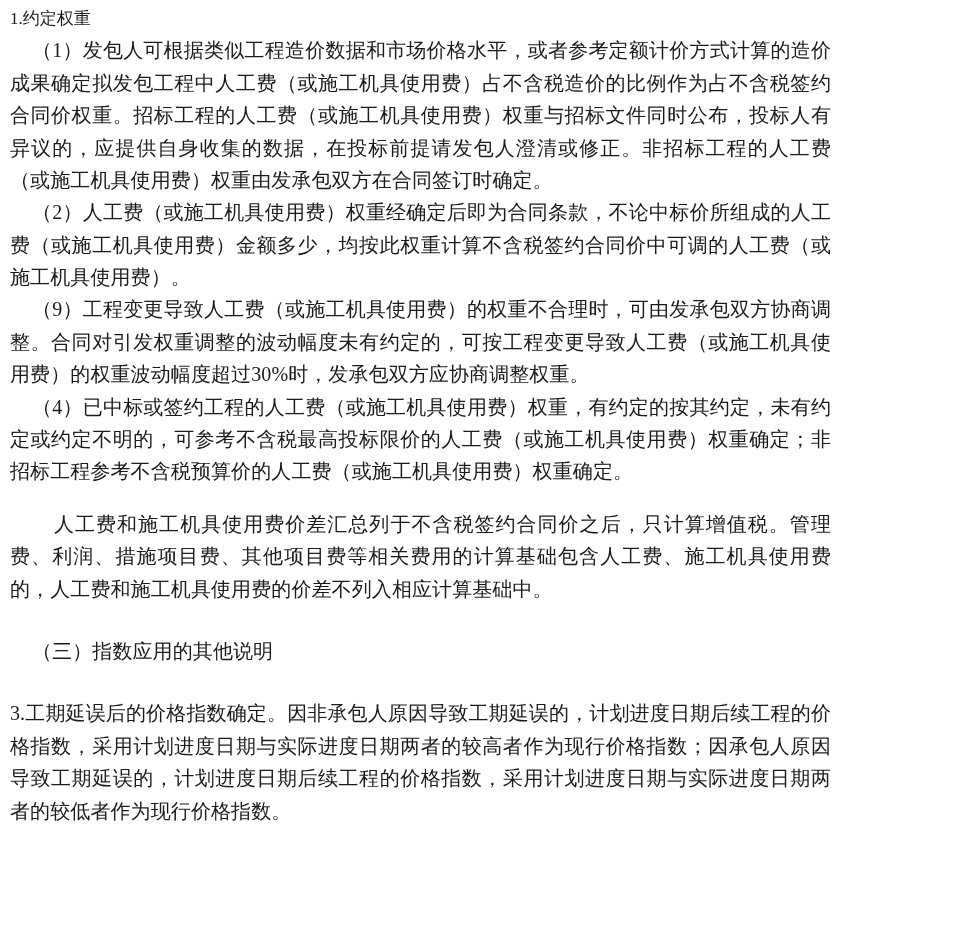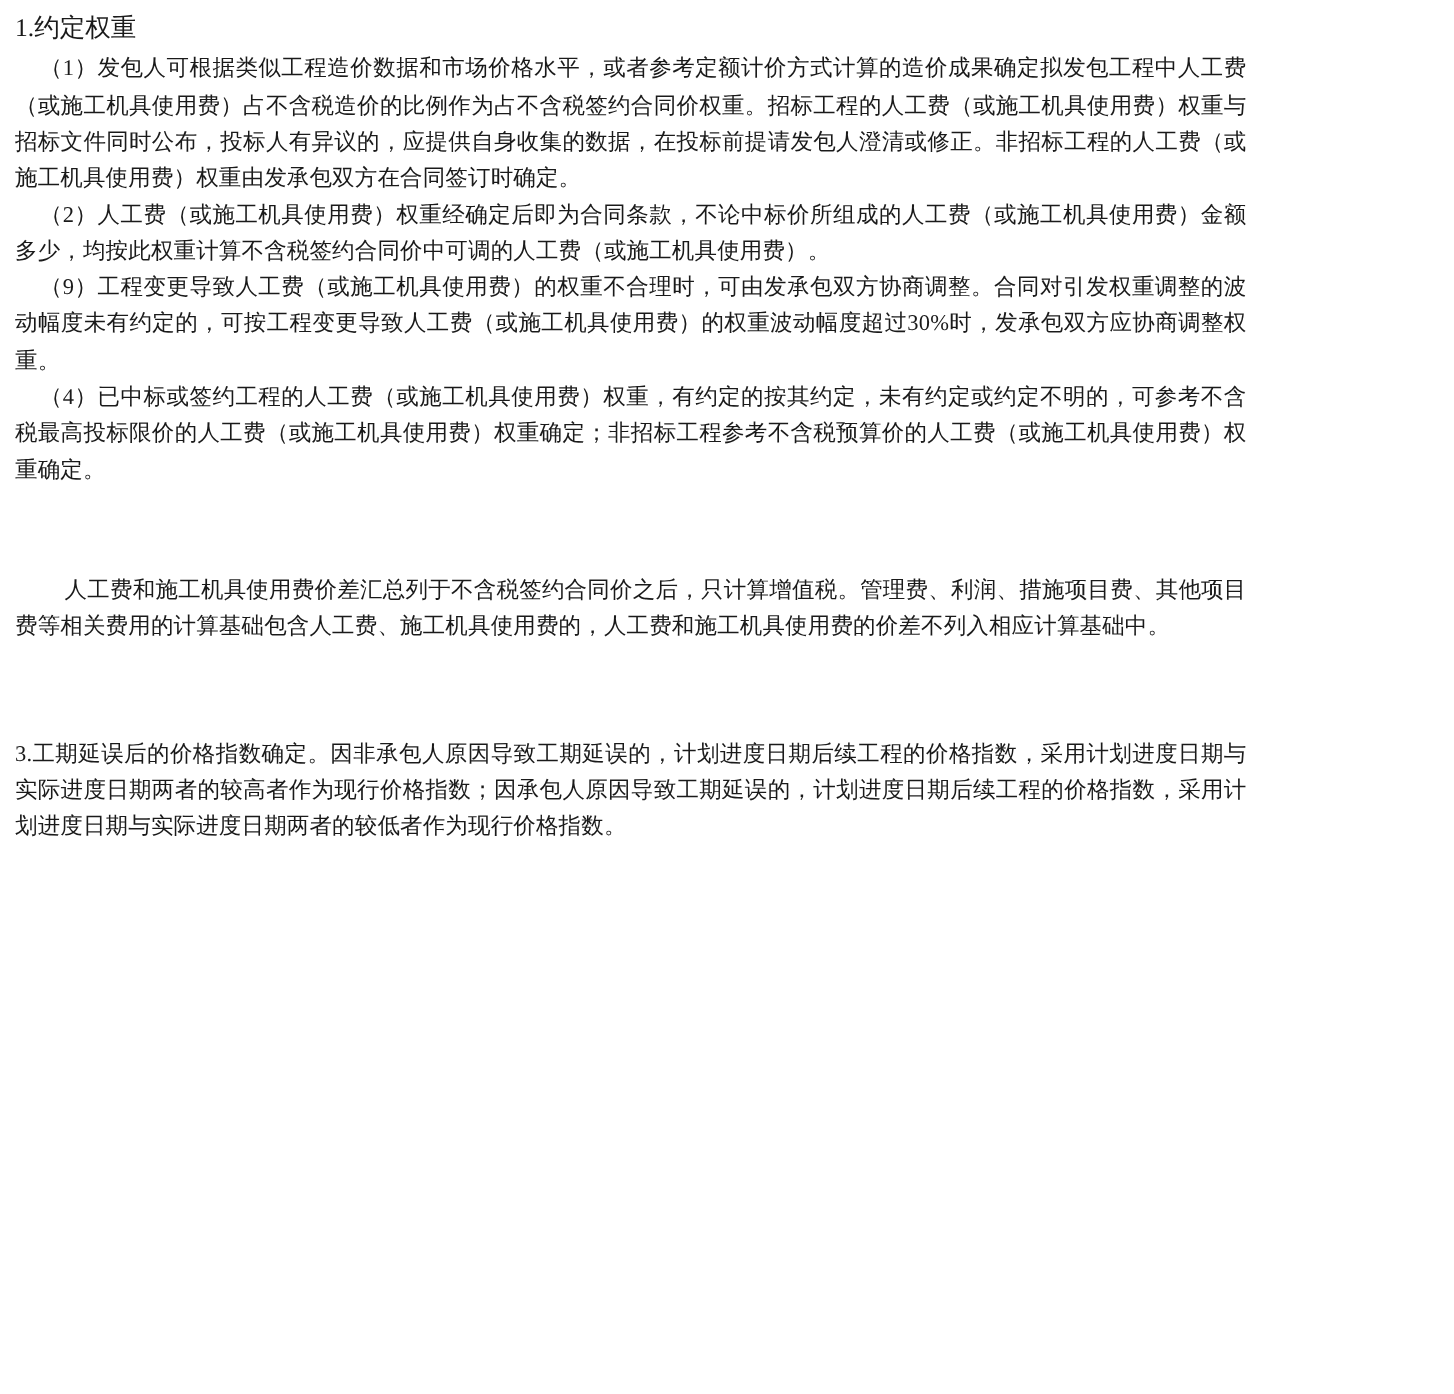--- a/index.html
+++ b/index.html
@@ -21,33 +21,32 @@
     background: #ffffff;
   }
   .heading {
     font-size: 17px;
     line-height: 1.55;
     margin: 0 0 2px 0;
     text-align: justify;
     text-justify: inter-ideograph;
   }
   .para {
-    font-size: 15px;
+    font-size: 20px;
     line-height: 1.62;
     margin: 0;
     text-align: justify;
     text-justify: inter-ideograph;
     letter-spacing: 0.1px;
   }
   .indent-1 {
     text-indent: 1.1em;
   }
   .indent-2 {
     text-indent: 2.2em;
-    margin-top: 36px;
   }
   .indent-0 {
     text-indent: 0;
   }
   .spacer-md { height: 20px; }
   .spacer-lg { height: 30px; }
 </style>
 </head>
 <body>
 
@@ -63,20 +62,21 @@
 
   <p class="para indent-1">（4）已中标或签约工程的人工费（或施工机具使用费）权重，有约定的按其约定，未有约定或约定不明的，可参考不含税最高投标限价的人工费（或施工机具使用费）权重确定；非招标工程参考不含税预算价的人工费（或施工机具使用费）权重确定。</p>
 
   <div class="spacer-md"></div>
 
 
   <p class="para indent-2">人工费和施工机具使用费价差汇总列于不含税签约合同价之后，只计算增值税。管理费、利润、措施项目费、其他项目费等相关费用的计算基础包含人工费、施工机具使用费的，人工费和施工机具使用费的价差不列入相应计算基础中。</p>
 
   <div class="spacer-lg"></div>
 
+  <p class="para indent-1">（三）指数应用的其他说明</p>
 
   <div class="spacer-lg"></div>
 
 
 
   <p class="para indent-0">3.工期延误后的价格指数确定。因非承包人原因导致工期延误的，计划进度日期后续工程的价格指数，采用计划进度日期与实际进度日期两者的较高者作为现行价格指数；因承包人原因导致工期延误的，计划进度日期后续工程的价格指数，采用计划进度日期与实际进度日期两者的较低者作为现行价格指数。</p>
 
 
 </div>
 

